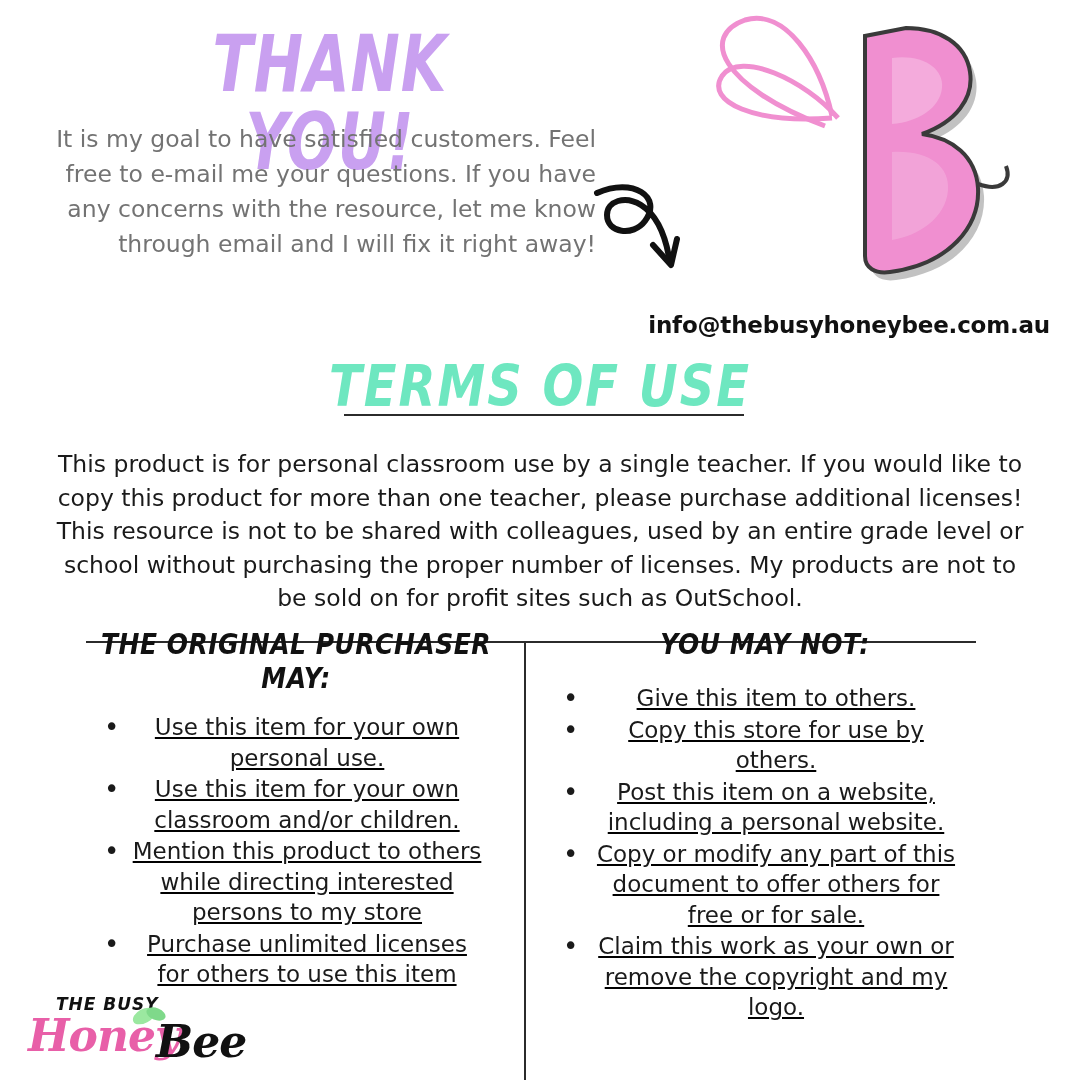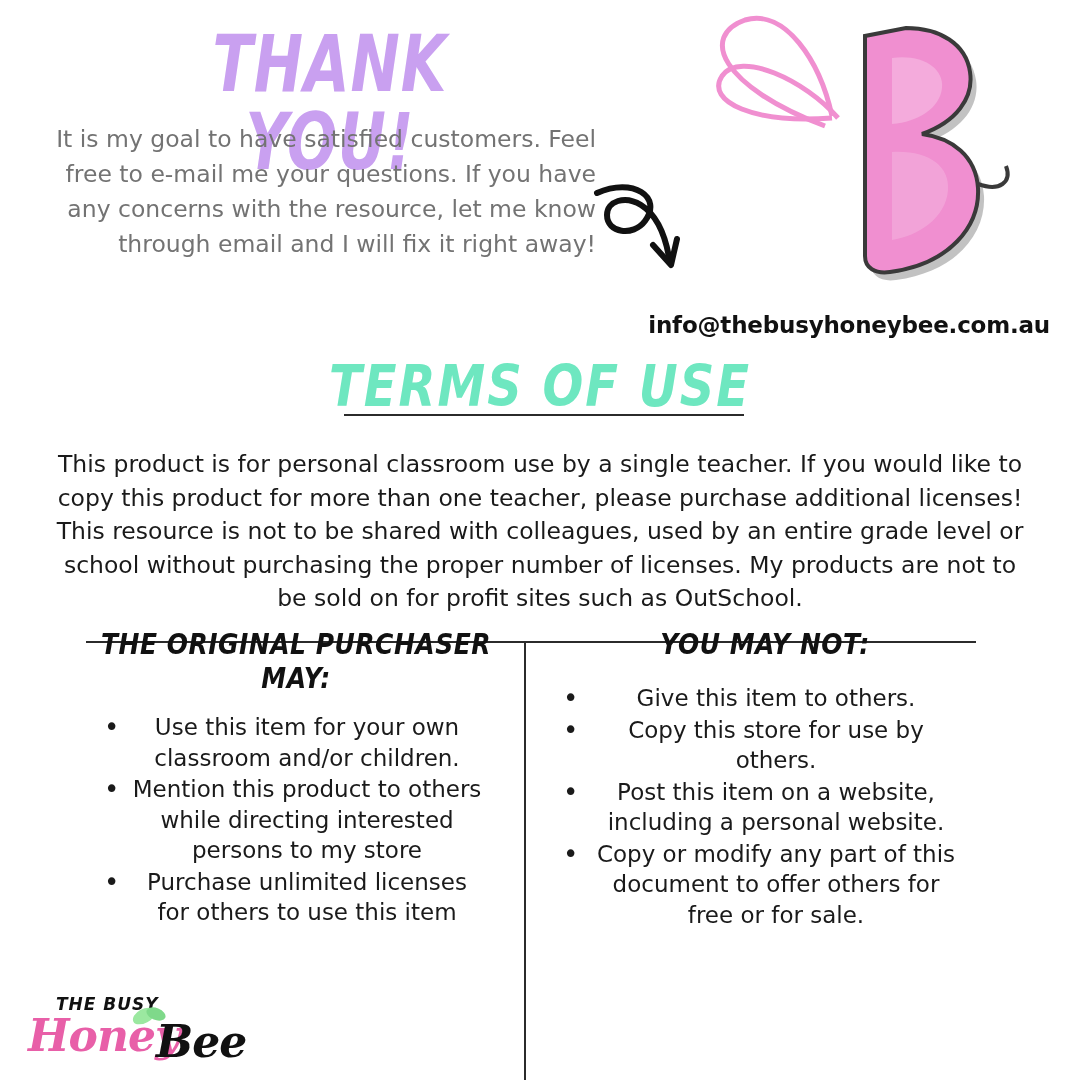--- a/index.html
+++ b/index.html
@@ -154,20 +154,21 @@
     color: #111;
     transform: scaleY(1.15);
     transform-origin: center top;
     margin-bottom: 26px;
   }
 
   ul.bullets {
     list-style: none;
     margin: 0;
     padding: 0;
+    text-decoration: underline;
   }
   ul.bullets li {
     position: relative;
     text-align: center;
     font-family: "DejaVu Sans", sans-serif;
     font-size: 23px;
     line-height: 30.5px;
     color: #1a1a1a;
     padding: 0 22px 0 44px;
     margin-bottom: 1px;
@@ -276,33 +277,35 @@
   <div class="terms-rule"></div>
 
   <div class="terms-body">This product is for personal classroom use by a single teacher. If you would like to copy this product for more than one teacher, please purchase additional licenses! This resource is not to be shared with colleagues, used by an entire grade level or school without purchasing the proper number of licenses. My products are not to be sold on for profit sites such as OutSchool.</div>
 
   <div class="hrule"></div>
   <div class="vrule"></div>
 
   <div class="col col-left">
     <div class="col-heading">THE ORIGINAL PURCHASER MAY:</div>
     <ul class="bullets">
+      <li>Use this item for your own personal use.</li>
       <li>Use this item for your own classroom and/or children.</li>
       <li>Mention this product to others while directing interested persons to my store</li>
       <li>Purchase unlimited licenses for others to use this item</li>
     </ul>
   </div>
 
   <div class="col col-right">
     <div class="col-heading">YOU MAY NOT:</div>
     <ul class="bullets">
       <li>Give this item to others.</li>
       <li>Copy this store for use by others.</li>
       <li>Post this item on a website, including a personal website.</li>
       <li>Copy or modify any part of this document to offer others for free or for sale.</li>
+      <li>Claim this work as your own or remove the copyright and my logo.</li>
     </ul>
   </div>
 
   <div class="footer-logo">
     <div class="fl-the-busy">THE BUSY</div>
     <div class="fl-honey">Honey</div>
     <div class="fl-wing">
       <svg width="40" height="30" viewBox="0 0 40 30" xmlns="http://www.w3.org/2000/svg">
         <ellipse cx="14" cy="12" rx="12" ry="7" fill="#9be8a0" transform="rotate(-28 14 12)"></ellipse>
         <ellipse cx="26" cy="10" rx="10" ry="6" fill="#7fd98a" transform="rotate(22 26 10)"></ellipse>

